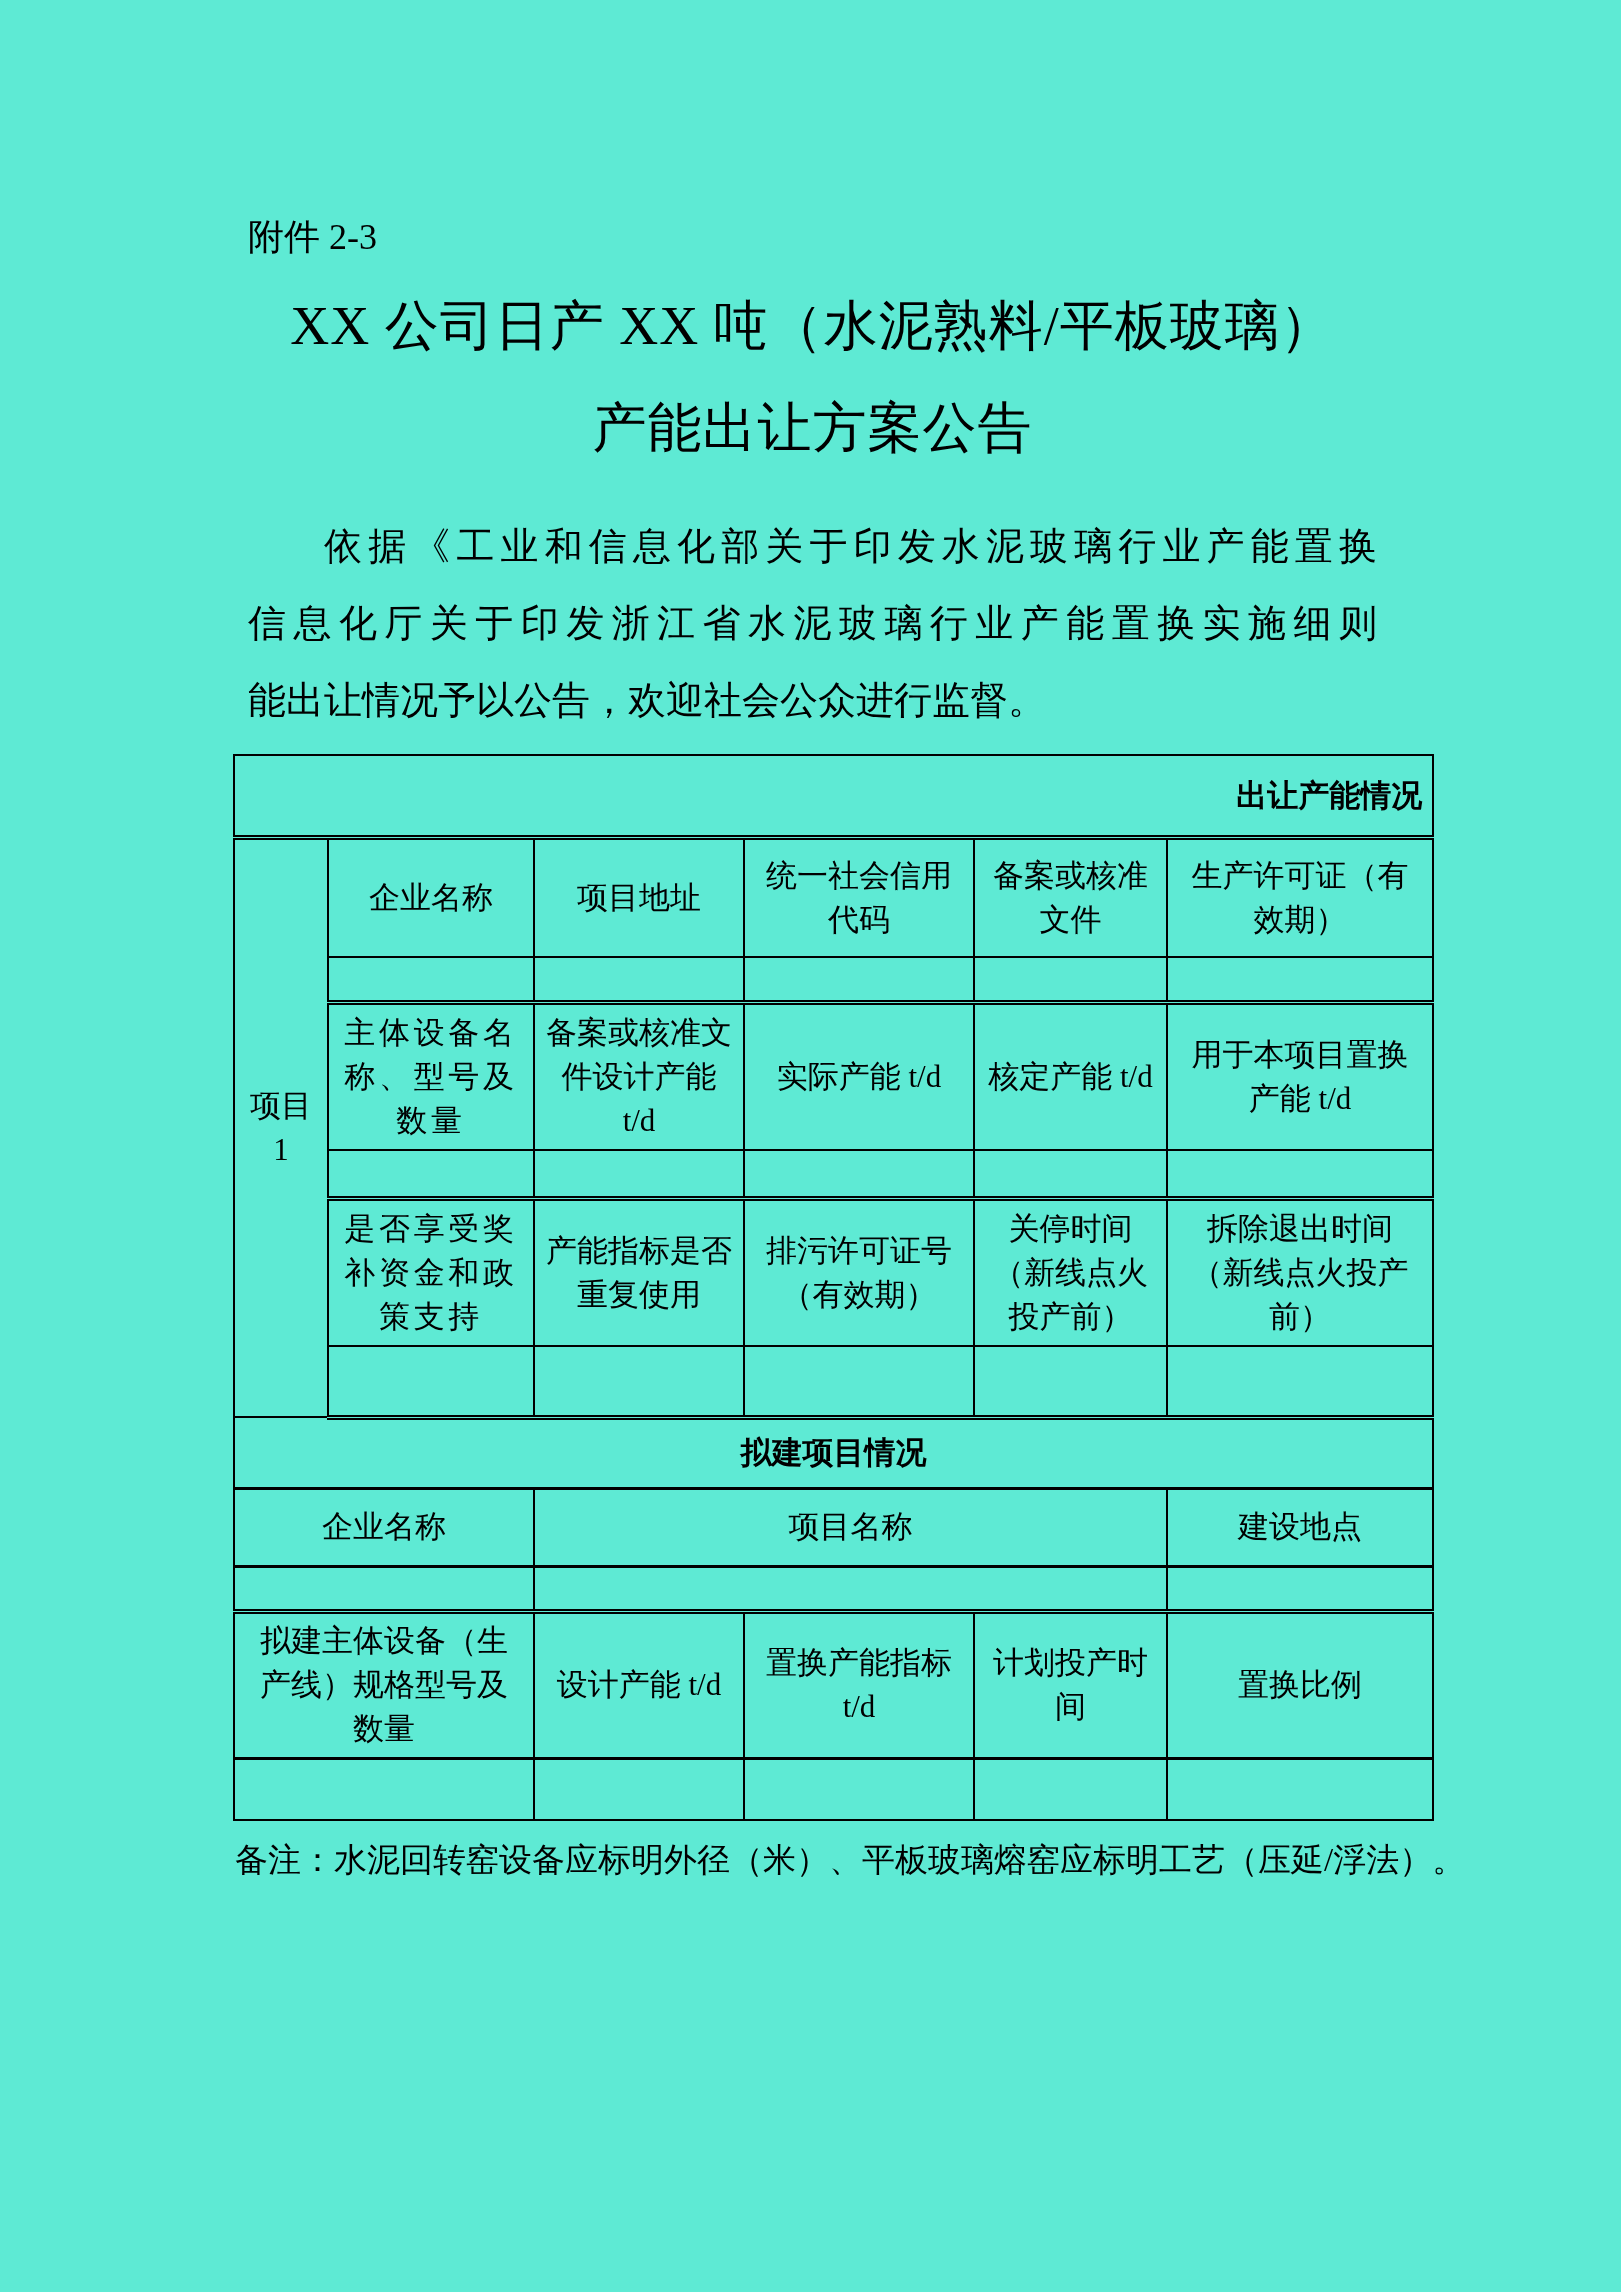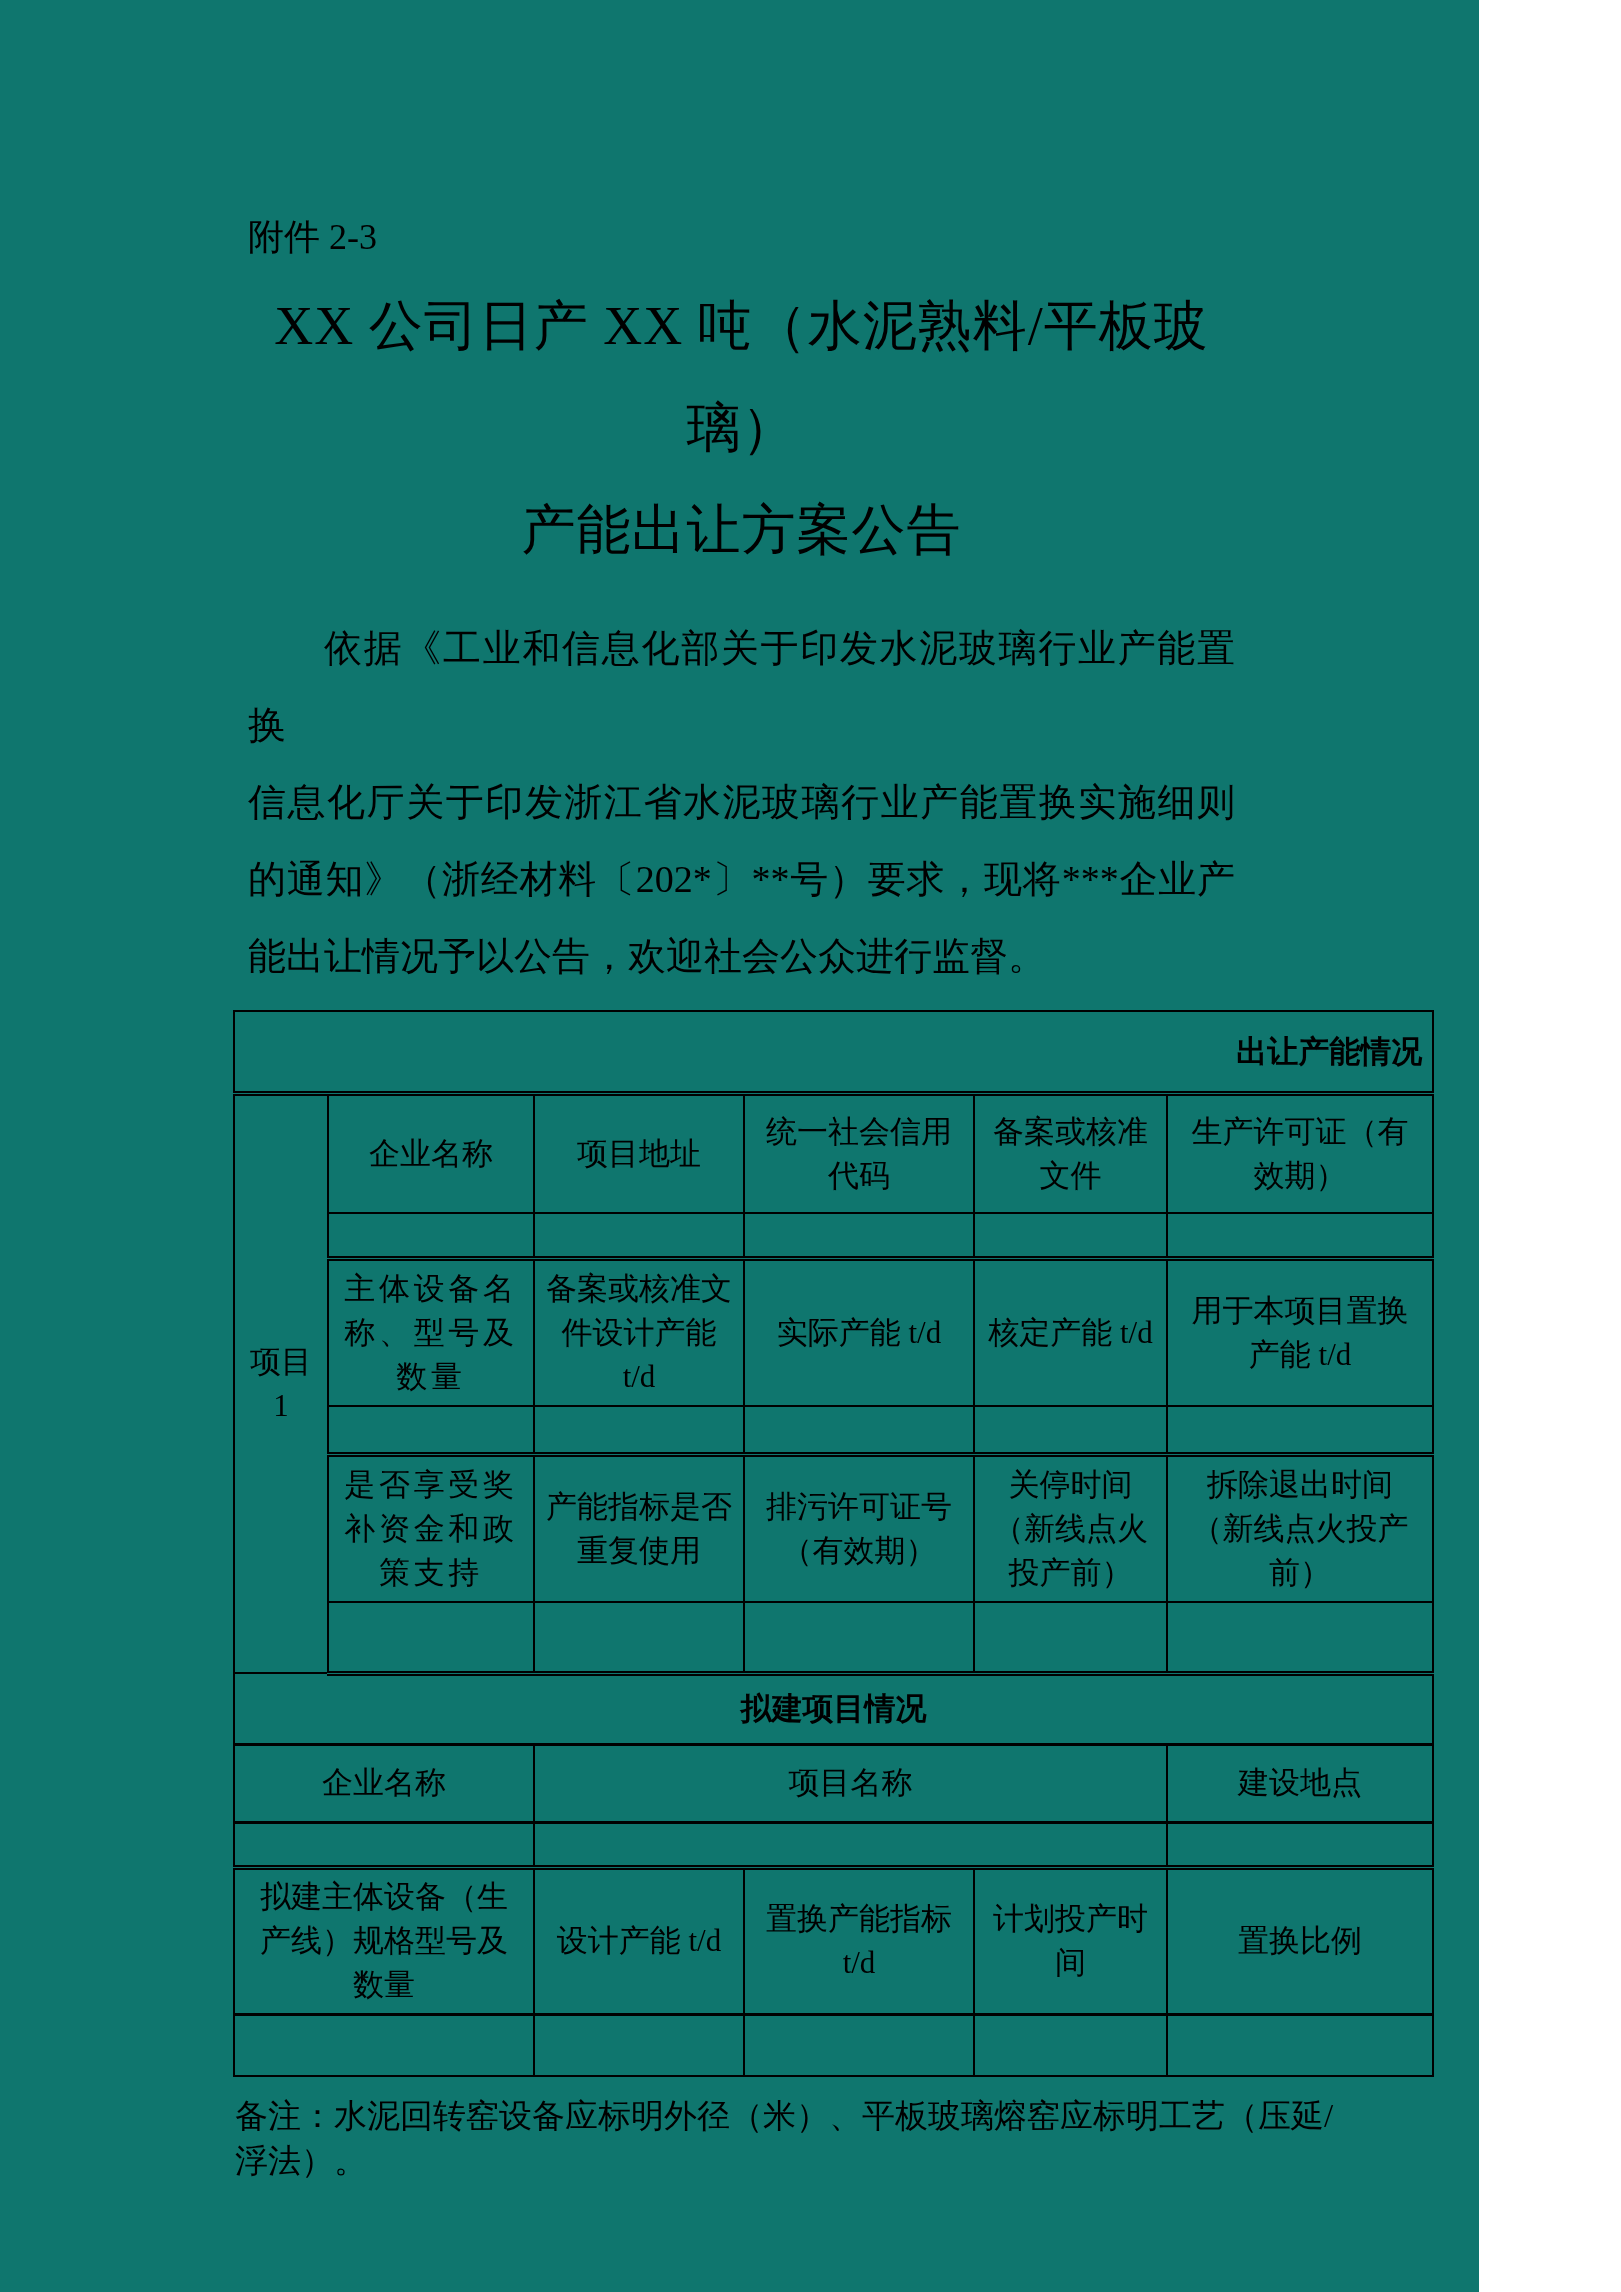--- a/index.html
+++ b/index.html
@@ -5,23 +5,23 @@
   * { margin: 0; padding: 0; box-sizing: border-box; }
   html, body { background: #ffffff; }
   body {
     width: 1621px;
     height: 2293px;
     font-family: "Liberation Serif", "DejaVu Serif", serif;
     color: #000;
     position: relative;
   }
   .page {
-    width: 1479px;
+    width: 1621px;
     height: 2293px;
-    background: #0f766e;
+    background: #5eead4;
     overflow: hidden;
   }
   .attachment-label {
     padding-top: 214px;
     margin-left: 248px;
     font-size: 36px;
     line-height: 47px;
   }
   .doc-title {
     margin: 13.7px 244px 0 248px;
@@ -100,21 +100,20 @@
   <div class="attachment-label">附件 2-3</div>
 
   <div class="doc-title">
     <div>XX 公司日产 XX 吨（水泥熟料/平板玻璃）</div>
     <div>产能出让方案公告</div>
   </div>
 
   <div class="body-paragraph">
     <div class="para-line j indent">依据《工业和信息化部关于印发水泥玻璃行业产能置换</div>
     <div class="para-line j">信息化厅关于印发浙江省水泥玻璃行业产能置换实施细则</div>
-    <div class="para-line j">的通知》（浙经材料〔202*〕**号）要求，现将***企业产</div>
     <div class="para-line">能出让情况予以公告，欢迎社会公众进行监督。</div>
   </div>
 
   <table class="capacity-table">
     <colgroup>
       <col style="width:94px">
       <col style="width:206px">
       <col style="width:210px">
       <col style="width:230px">
       <col style="width:193px">

